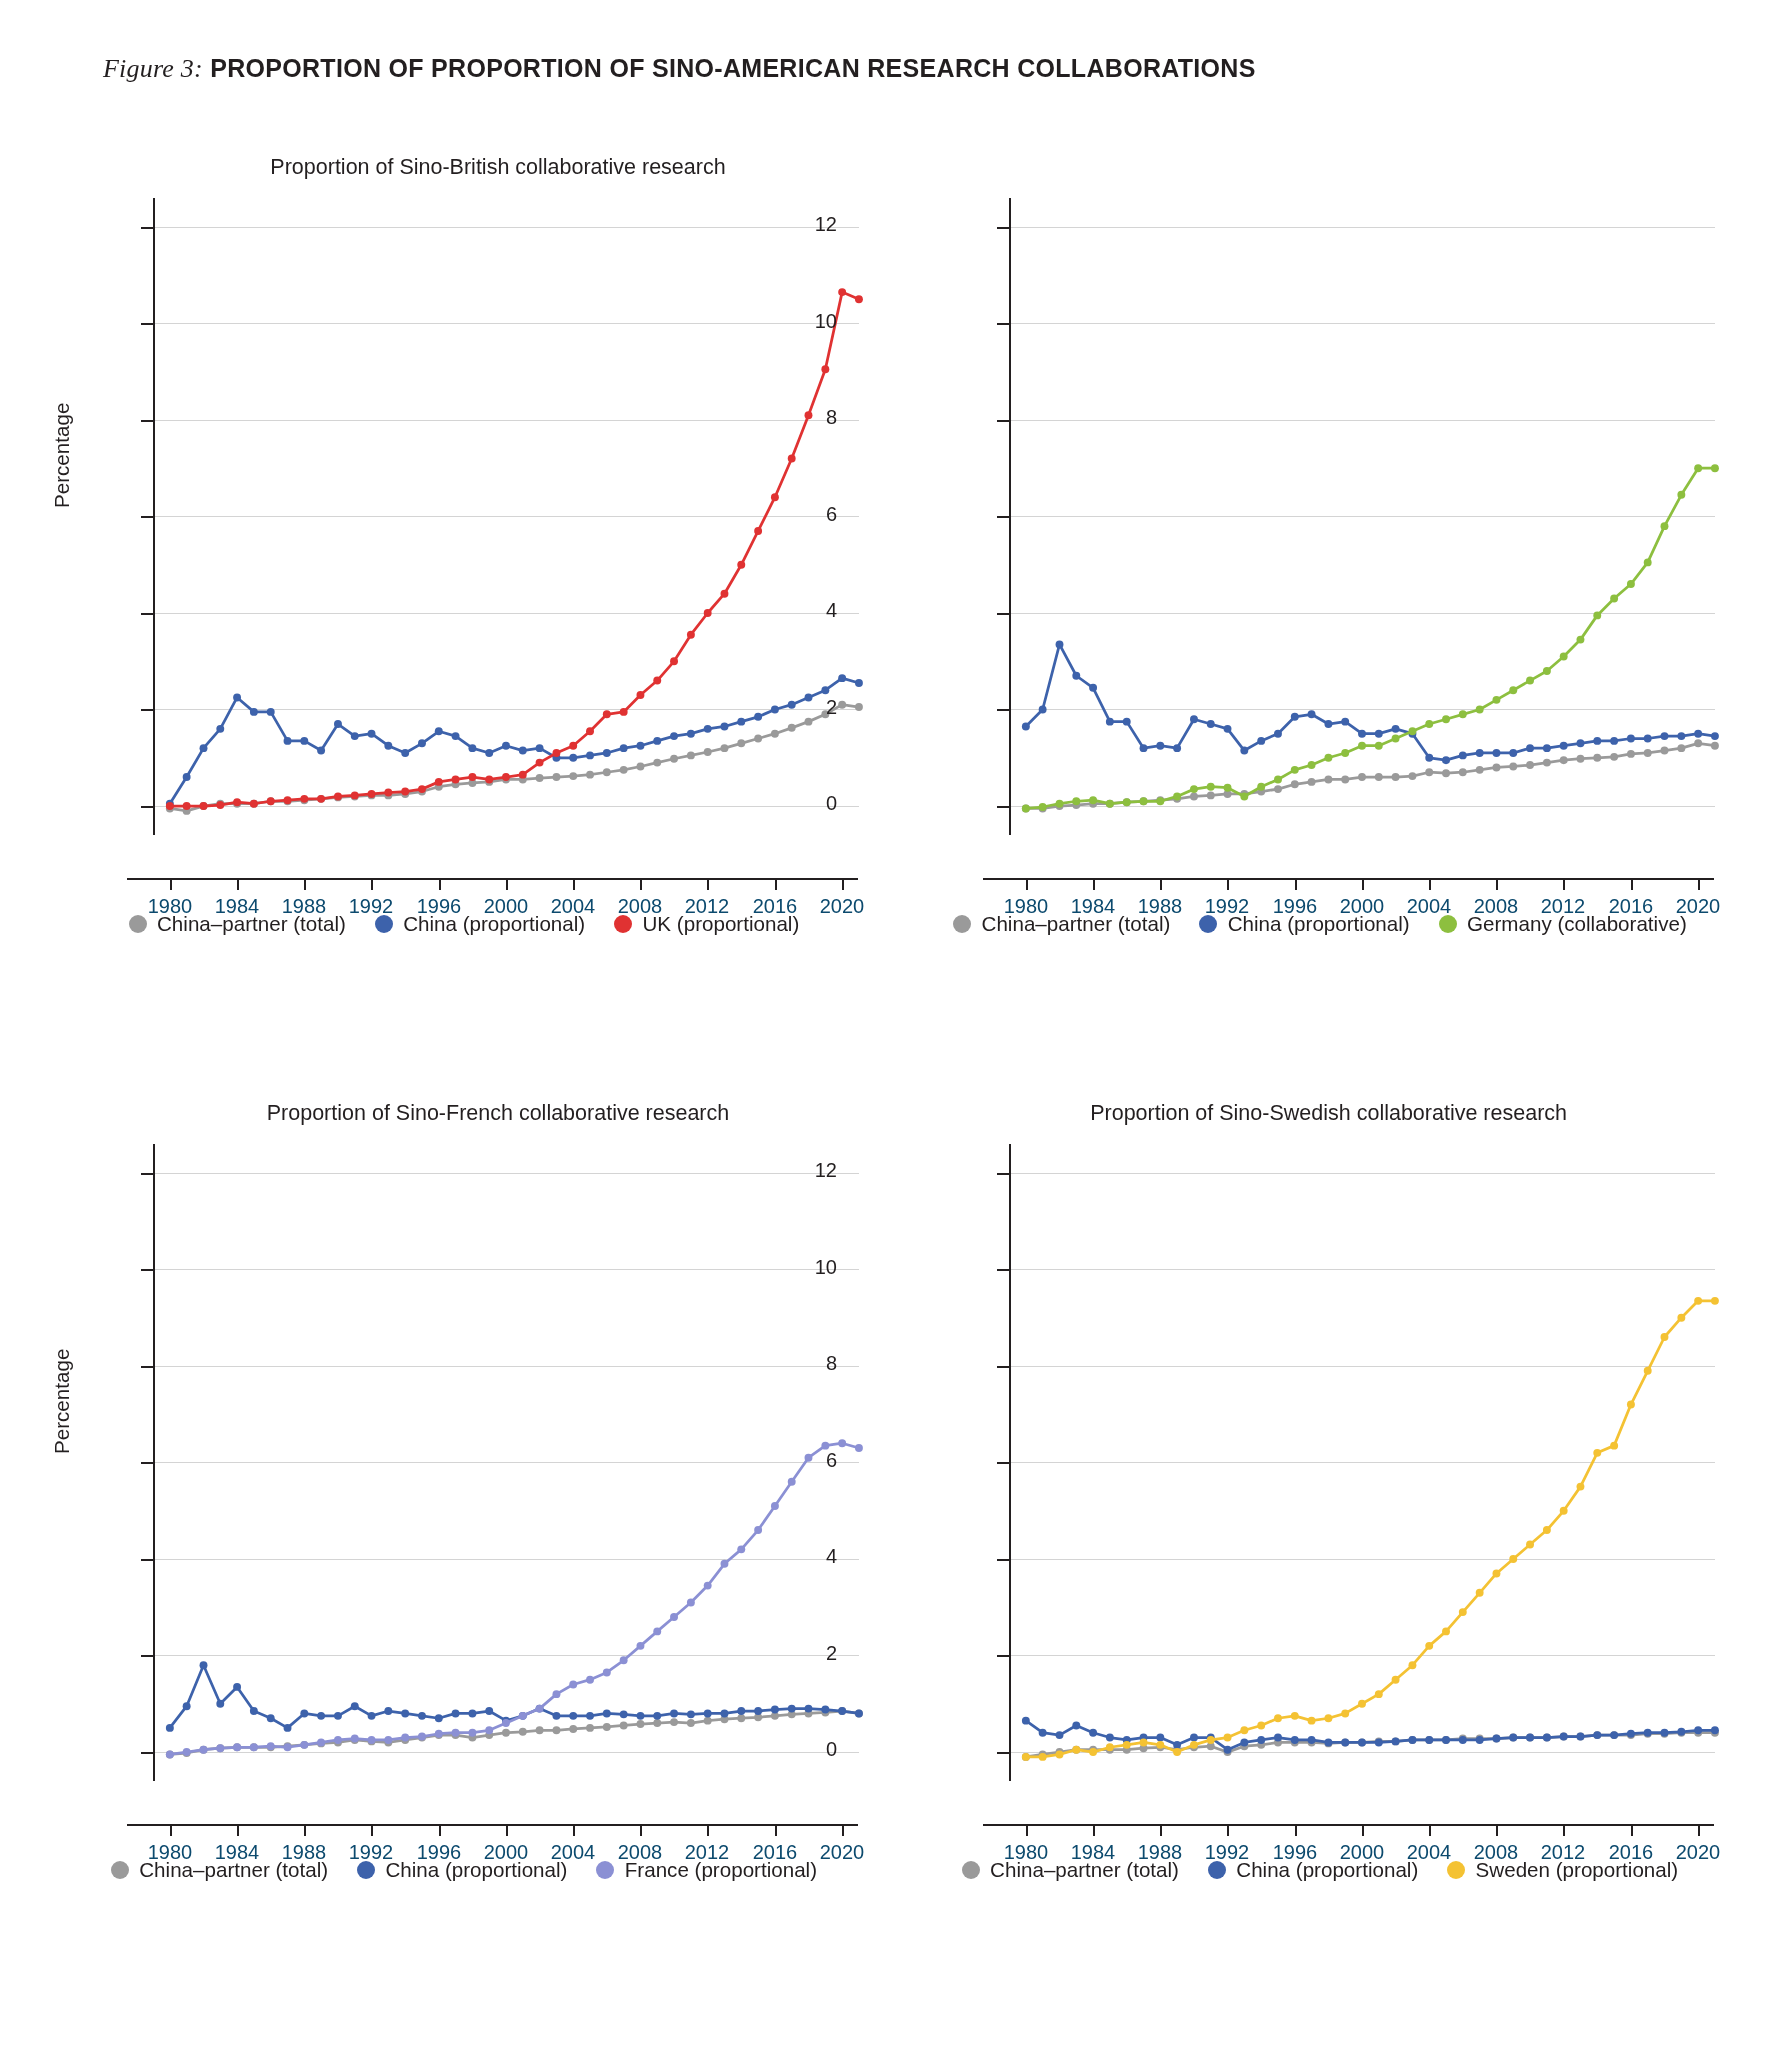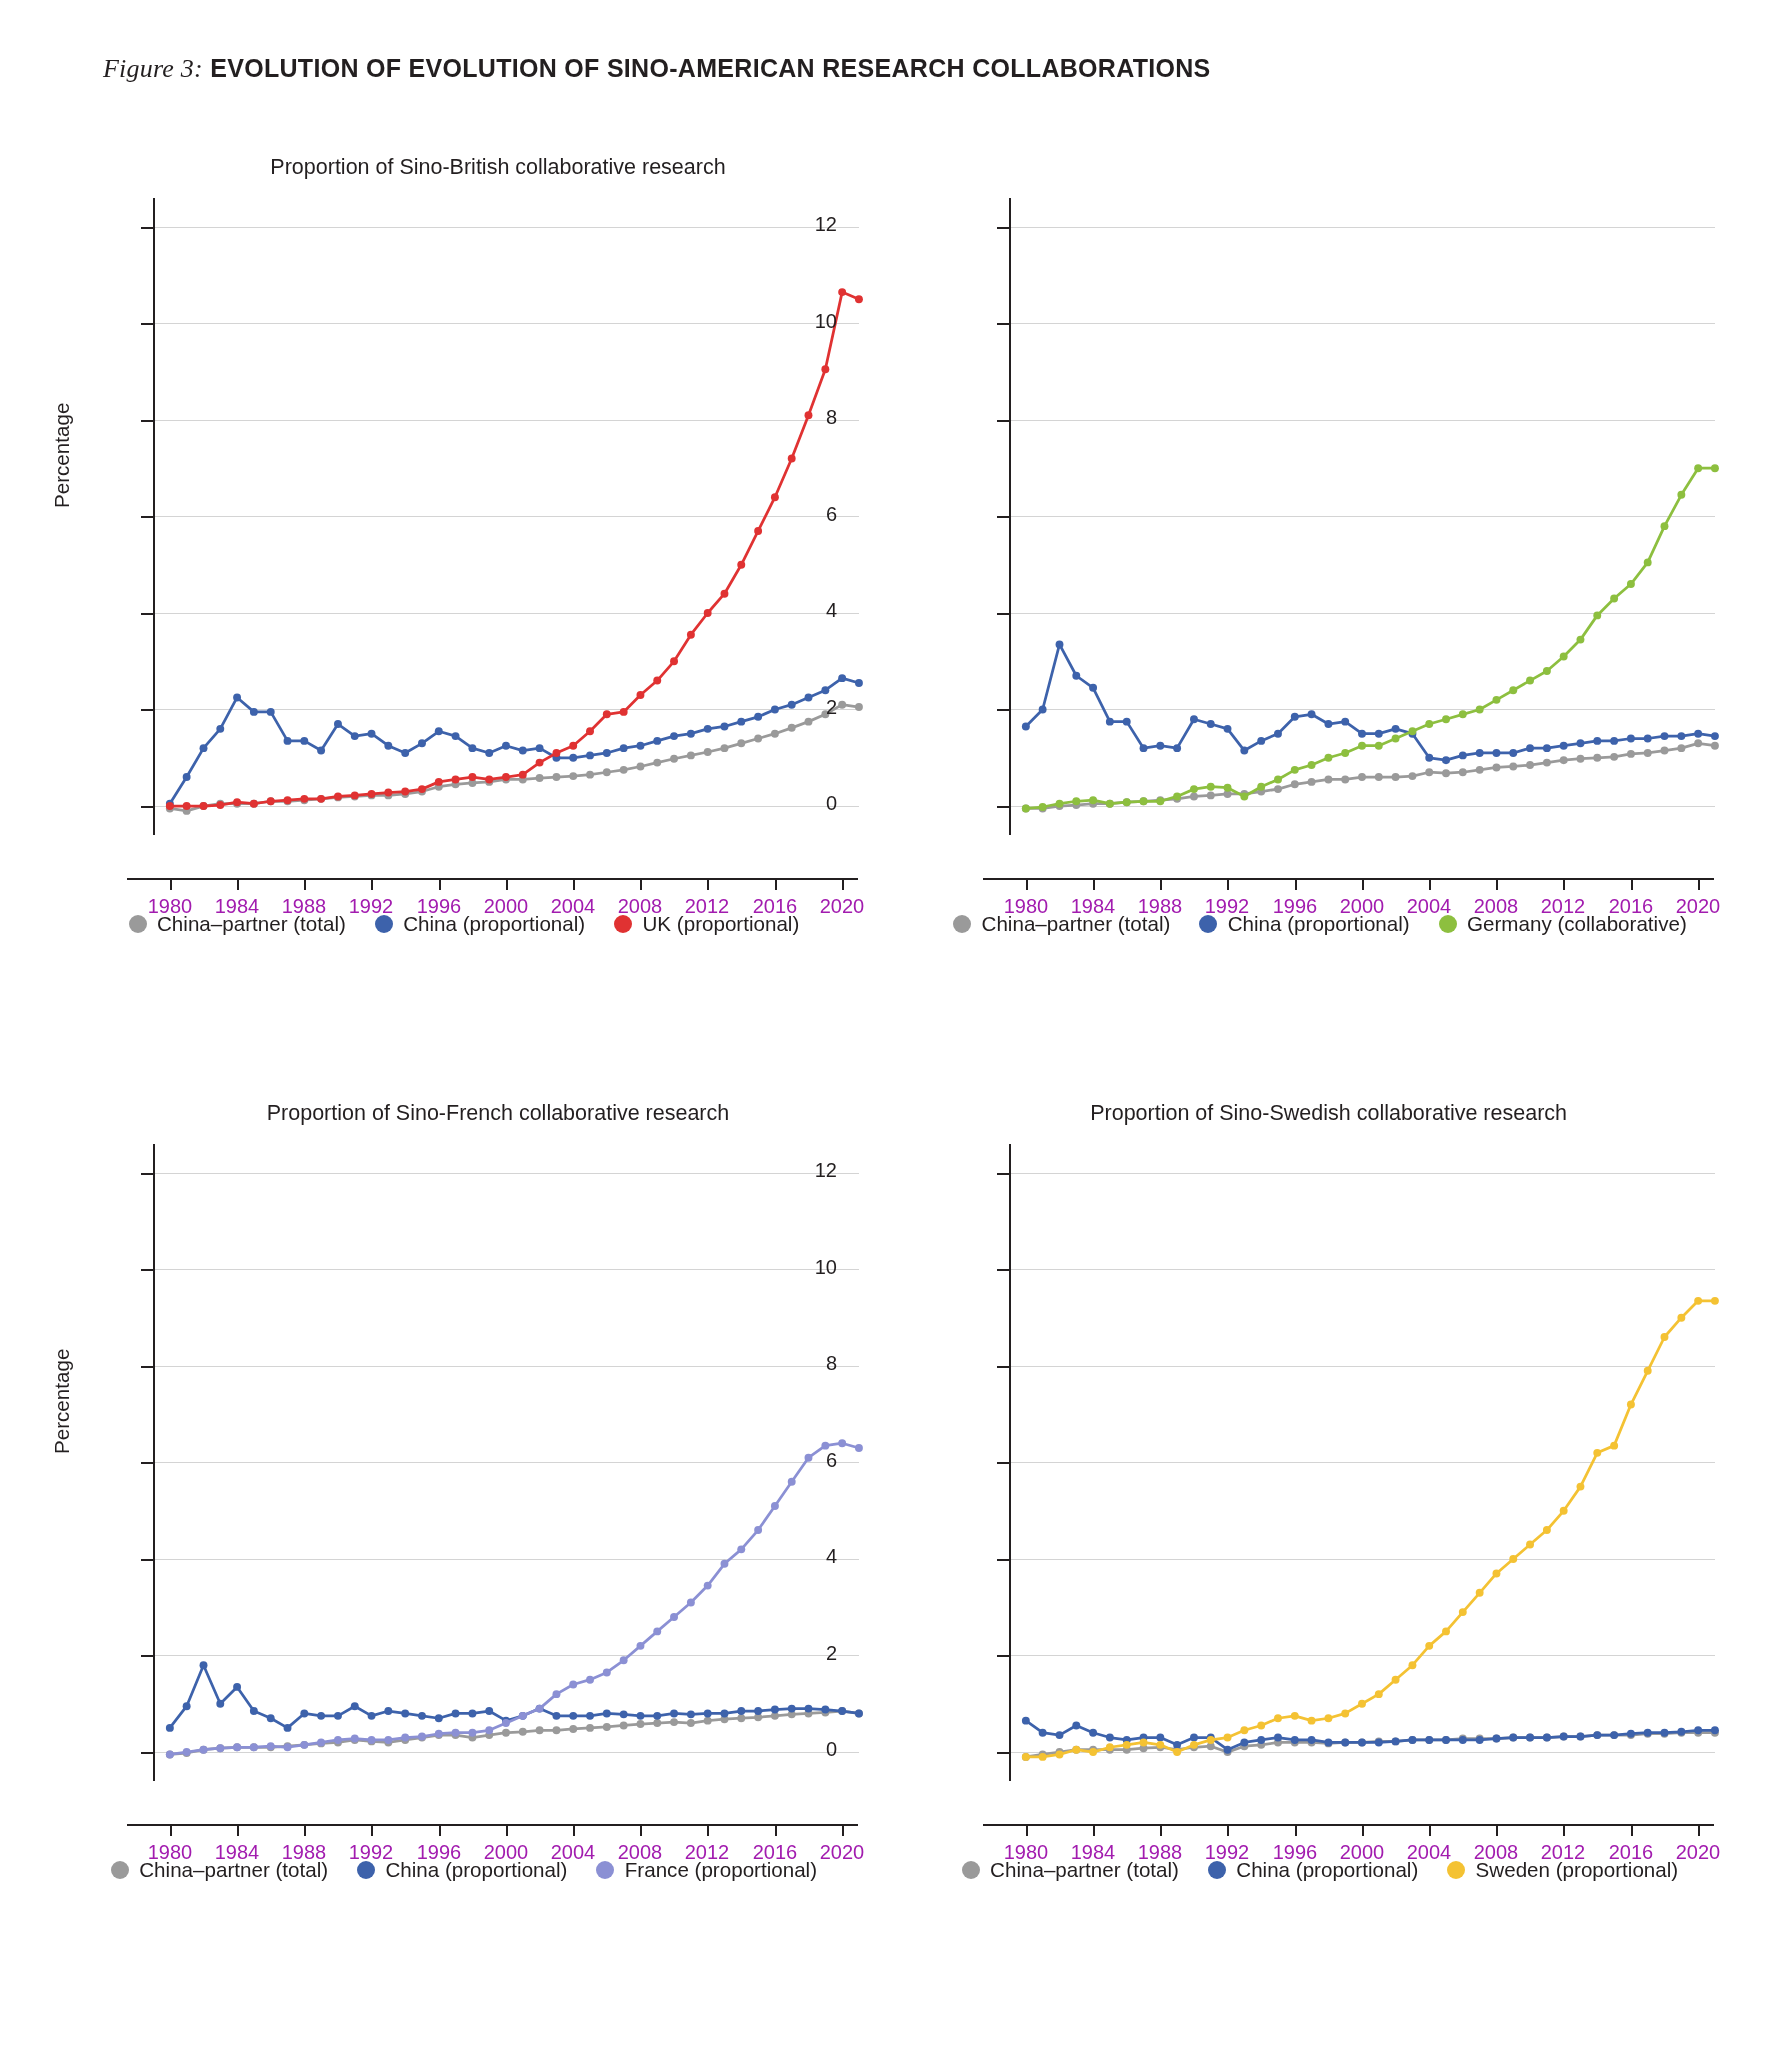--- a/index.html
+++ b/index.html
@@ -119,21 +119,21 @@
     position: absolute;
     top: 681px;
     width: 1.7px;
     height: 11.2px;
     background: #231f20;
   }
   .xtick-label {
     position: absolute;
     top: 697px;
     font-size: 20px;
-    color: #a21caf;
+    color: #0c4a6e;
     transform: translateX(-50%);
     white-space: nowrap;
   }
 
   svg.series-svg {
     position: absolute;
     left: 0;
     top: 0;
     width: 706px;
     height: 637px;
@@ -163,21 +163,21 @@
     height: 18px;
     border-radius: 50%;
     display: inline-block;
   }
 </style>
 </head>
 <body>
 
 <div class="figure-title">
   <span class="fig-label">Figure 3:</span>
-  <span class="fig-main">EVOLUTION OF EVOLUTION OF SINO-AMERICAN RESEARCH COLLABORATIONS</span>
+  <span class="fig-main">PROPORTION OF PROPORTION OF SINO-AMERICAN RESEARCH COLLABORATIONS</span>
 </div>
 
 <div class="panel panel-tl">
   <div class="panel-title">Proportion of Sino-British collaborative research</div>
   <div class="ylabel">Percentage</div>
   <div class="plot" id="plot0">
       <div class="gridline" style="top: 608px;"></div>
       <div class="tick-y" style="top: 608px;"></div>
       <div class="gridline" style="top: 511px;"></div>
       <div class="tick-y" style="top: 511px;"></div>

